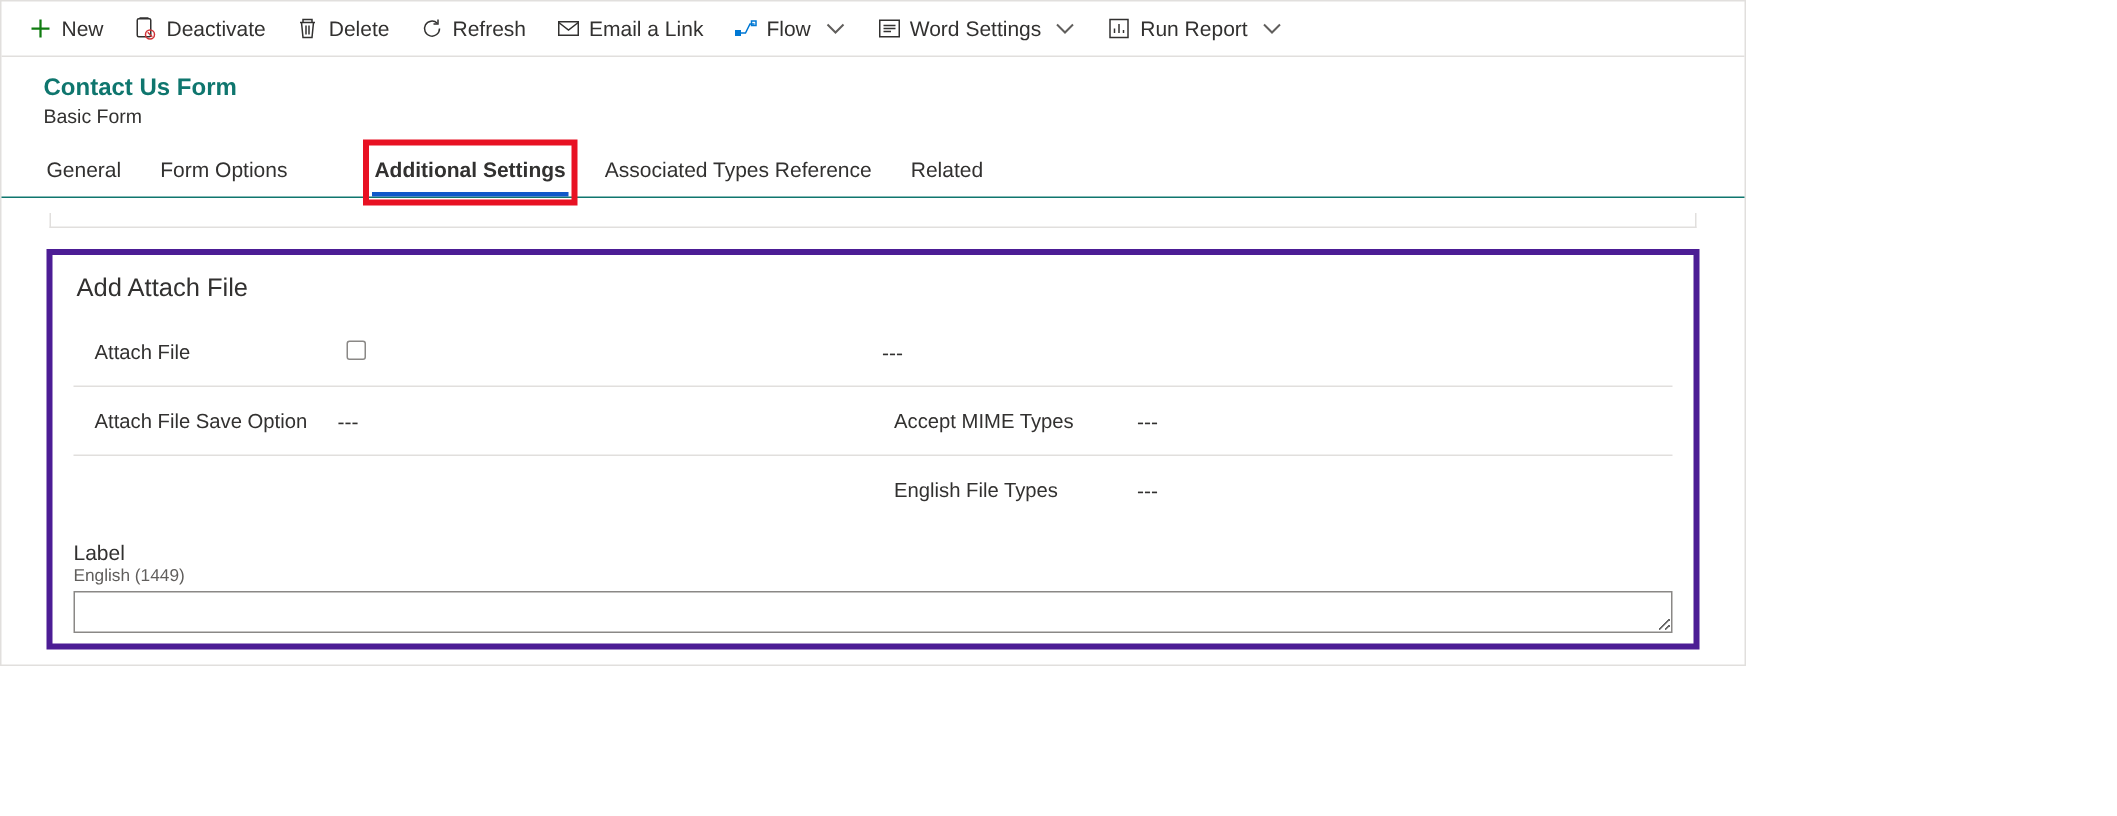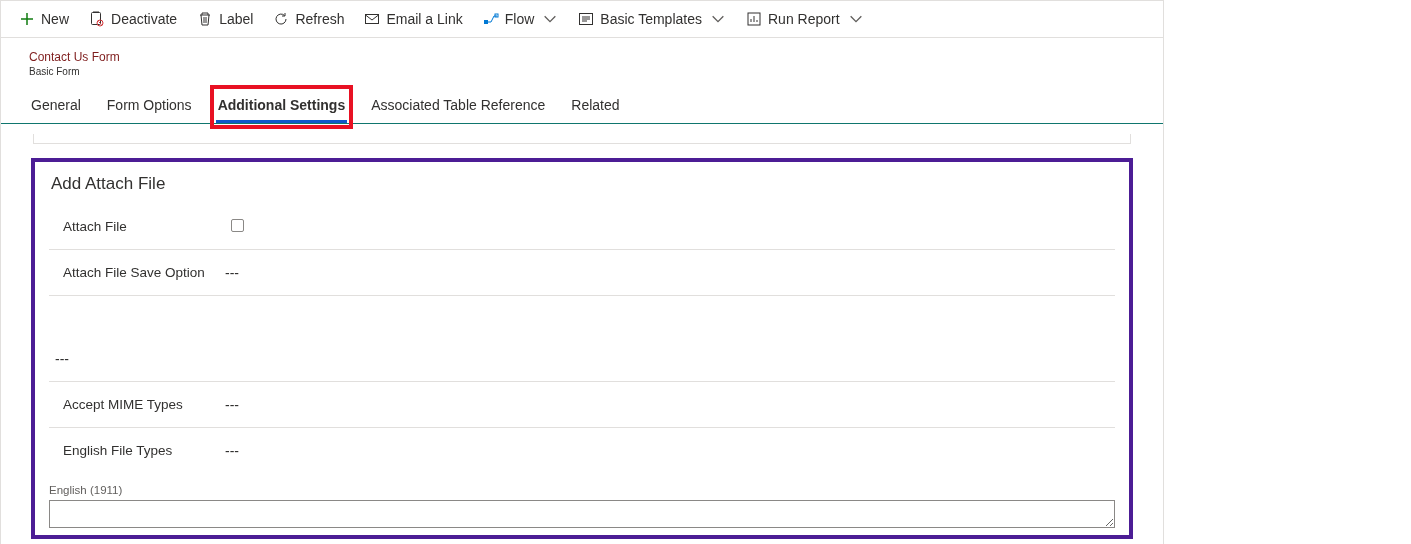--- a/index.html
+++ b/index.html
@@ -31,46 +31,47 @@
     color: #323130;
     white-space: nowrap;
   }
   .cmd svg { width: 16px; height: 16px; }
   .chev { margin-left: 2px; }
   
   .header {
     padding: 12px 28px 0 28px;
   }
   .title {
-    font-size: 12px;
-    font-weight: 400;
+    font-size: 16px;
+    font-weight: 700;
     margin: 0;
-    color: #7f1d1d;
+    color: #0f766e;
   }
   .subtitle {
-    font-size: 10px;
+    font-size: 13px;
     color: #323130;
     margin: 2px 0 14px 0;
   }
   
   .tabs {
     display: flex;
     gap: 22px;
     padding: 0 28px;
     border-bottom: 1px solid #0f766e;
     align-items: flex-end;
   }
   .tab {
     padding: 6px 2px 10px 2px;
     cursor: pointer;
     color: #323130;
     position: relative;
   }
   .tab.active {
     font-weight: 600;
+    margin-left: 32px;
   }
   .tab.active::after {
     content: "";
     position: absolute;
     left: 0; right: 0; bottom: 0;
     height: 3px;
     background: #1058c9;
   }
   .tab.highlight-box {
     outline: 4px solid #e81123;
@@ -91,22 +92,20 @@
     margin: 14px 18px 0 18px;
     padding: 10px 14px 4px 14px;
   }
   .sec-title {
     font-size: 17px;
     color: #323130;
     margin: 2px 0 10px 2px;
   }
   .cols {
     display: flex;
-    gap: 40px;
-    flex-direction: column;
   }
   .col { flex: 1; }
   .field {
     display: flex;
     align-items: center;
     min-height: 46px;
     border-bottom: 1px solid #e1dfdd;
     padding: 4px 0;
   }
   .field.noborder { border-bottom: none; }
@@ -172,21 +171,21 @@
           <circle cx="11" cy="12" r="3" fill="none" stroke="#d13438"></circle>
           <path d="M9.5 10.5l3 3" stroke="#d13438"></path>
         </svg>
       <span>Deactivate</span>
     </div>
     <div class="cmd">
       <svg viewBox="0 0 16 16">
           <path d="M3 4h10M5 4V2h6v2M4 4l1 10h6l1-10" stroke="#323130" fill="none"></path>
           <path d="M7 6v6M9 6v6" stroke="#323130"></path>
         </svg>
-      <span>Label</span>
+      <span>Delete</span>
     </div>
     <div class="cmd">
       <svg viewBox="0 0 16 16">
           <path d="M13 8a5 5 0 1 1-1.5-3.5" stroke="#323130" fill="none"></path>
           <path d="M12 2v3h-3" stroke="#323130" fill="none"></path>
         </svg>
       <span>Refresh</span>
     </div>
     <div class="cmd">
       <svg viewBox="0 0 16 16">
@@ -204,21 +203,21 @@
       <span>Flow</span>
       <svg class="chev" viewBox="0 0 12 12" width="12" height="12">
           <path d="M2 4l4 4 4-4" stroke="#605e5c" fill="none"></path>
         </svg>
     </div>
     <div class="cmd">
       <svg viewBox="0 0 16 16">
           <rect x="1.5" y="2.5" width="13" height="11" stroke="#323130" fill="none"></rect>
           <path d="M4 6h8M4 8h8M4 10h5" stroke="#323130"></path>
         </svg>
-      <span>Basic Templates</span>
+      <span>Word Settings</span>
       <svg class="chev" viewBox="0 0 12 12" width="12" height="12">
           <path d="M2 4l4 4 4-4" stroke="#605e5c" fill="none"></path>
         </svg>
     </div>
     <div class="cmd">
       <svg viewBox="0 0 16 16">
           <rect x="2" y="2" width="12" height="12" stroke="#323130" fill="none"></rect>
           <path d="M5 11V8M8 11V5M11 11V9" stroke="#323130"></path>
         </svg>
       <span>Run Report</span>
@@ -230,21 +229,21 @@
 
   <div class="header">
     <h1 class="title">Contact Us Form</h1>
     <div class="subtitle">Basic Form</div>
   </div>
 
   <div class="tabs">
     <div class="tab">General</div>
     <div class="tab">Form Options</div>
     <div class="tab active highlight-box">Additional Settings</div>
-    <div class="tab">Associated Table Reference</div>
+    <div class="tab">Associated Types Reference</div>
     <div class="tab">Related</div>
   </div>
 
   <div class="content">
     <div class="ghost-line"></div>
 
     <div class="section-wrap">
       <div class="sec-title">Add Attach File</div>
 
       <div class="cols">
@@ -269,19 +268,20 @@
             <div class="fval">---</div>
           </div>
           <div class="field noborder">
             <div class="flabel">English File Types</div>
             <div class="fval">---</div>
           </div>
         </div>
       </div>
 
       <div class="label-block">
-        <div class="label-sub">English (1911)</div>
+        <div class="label-h">Label</div>
+        <div class="label-sub">English (1449)</div>
         <textarea class="ta" value="" style=""></textarea>
       </div>
     </div>
   </div>
 
 </div>
 
 </body></html>

